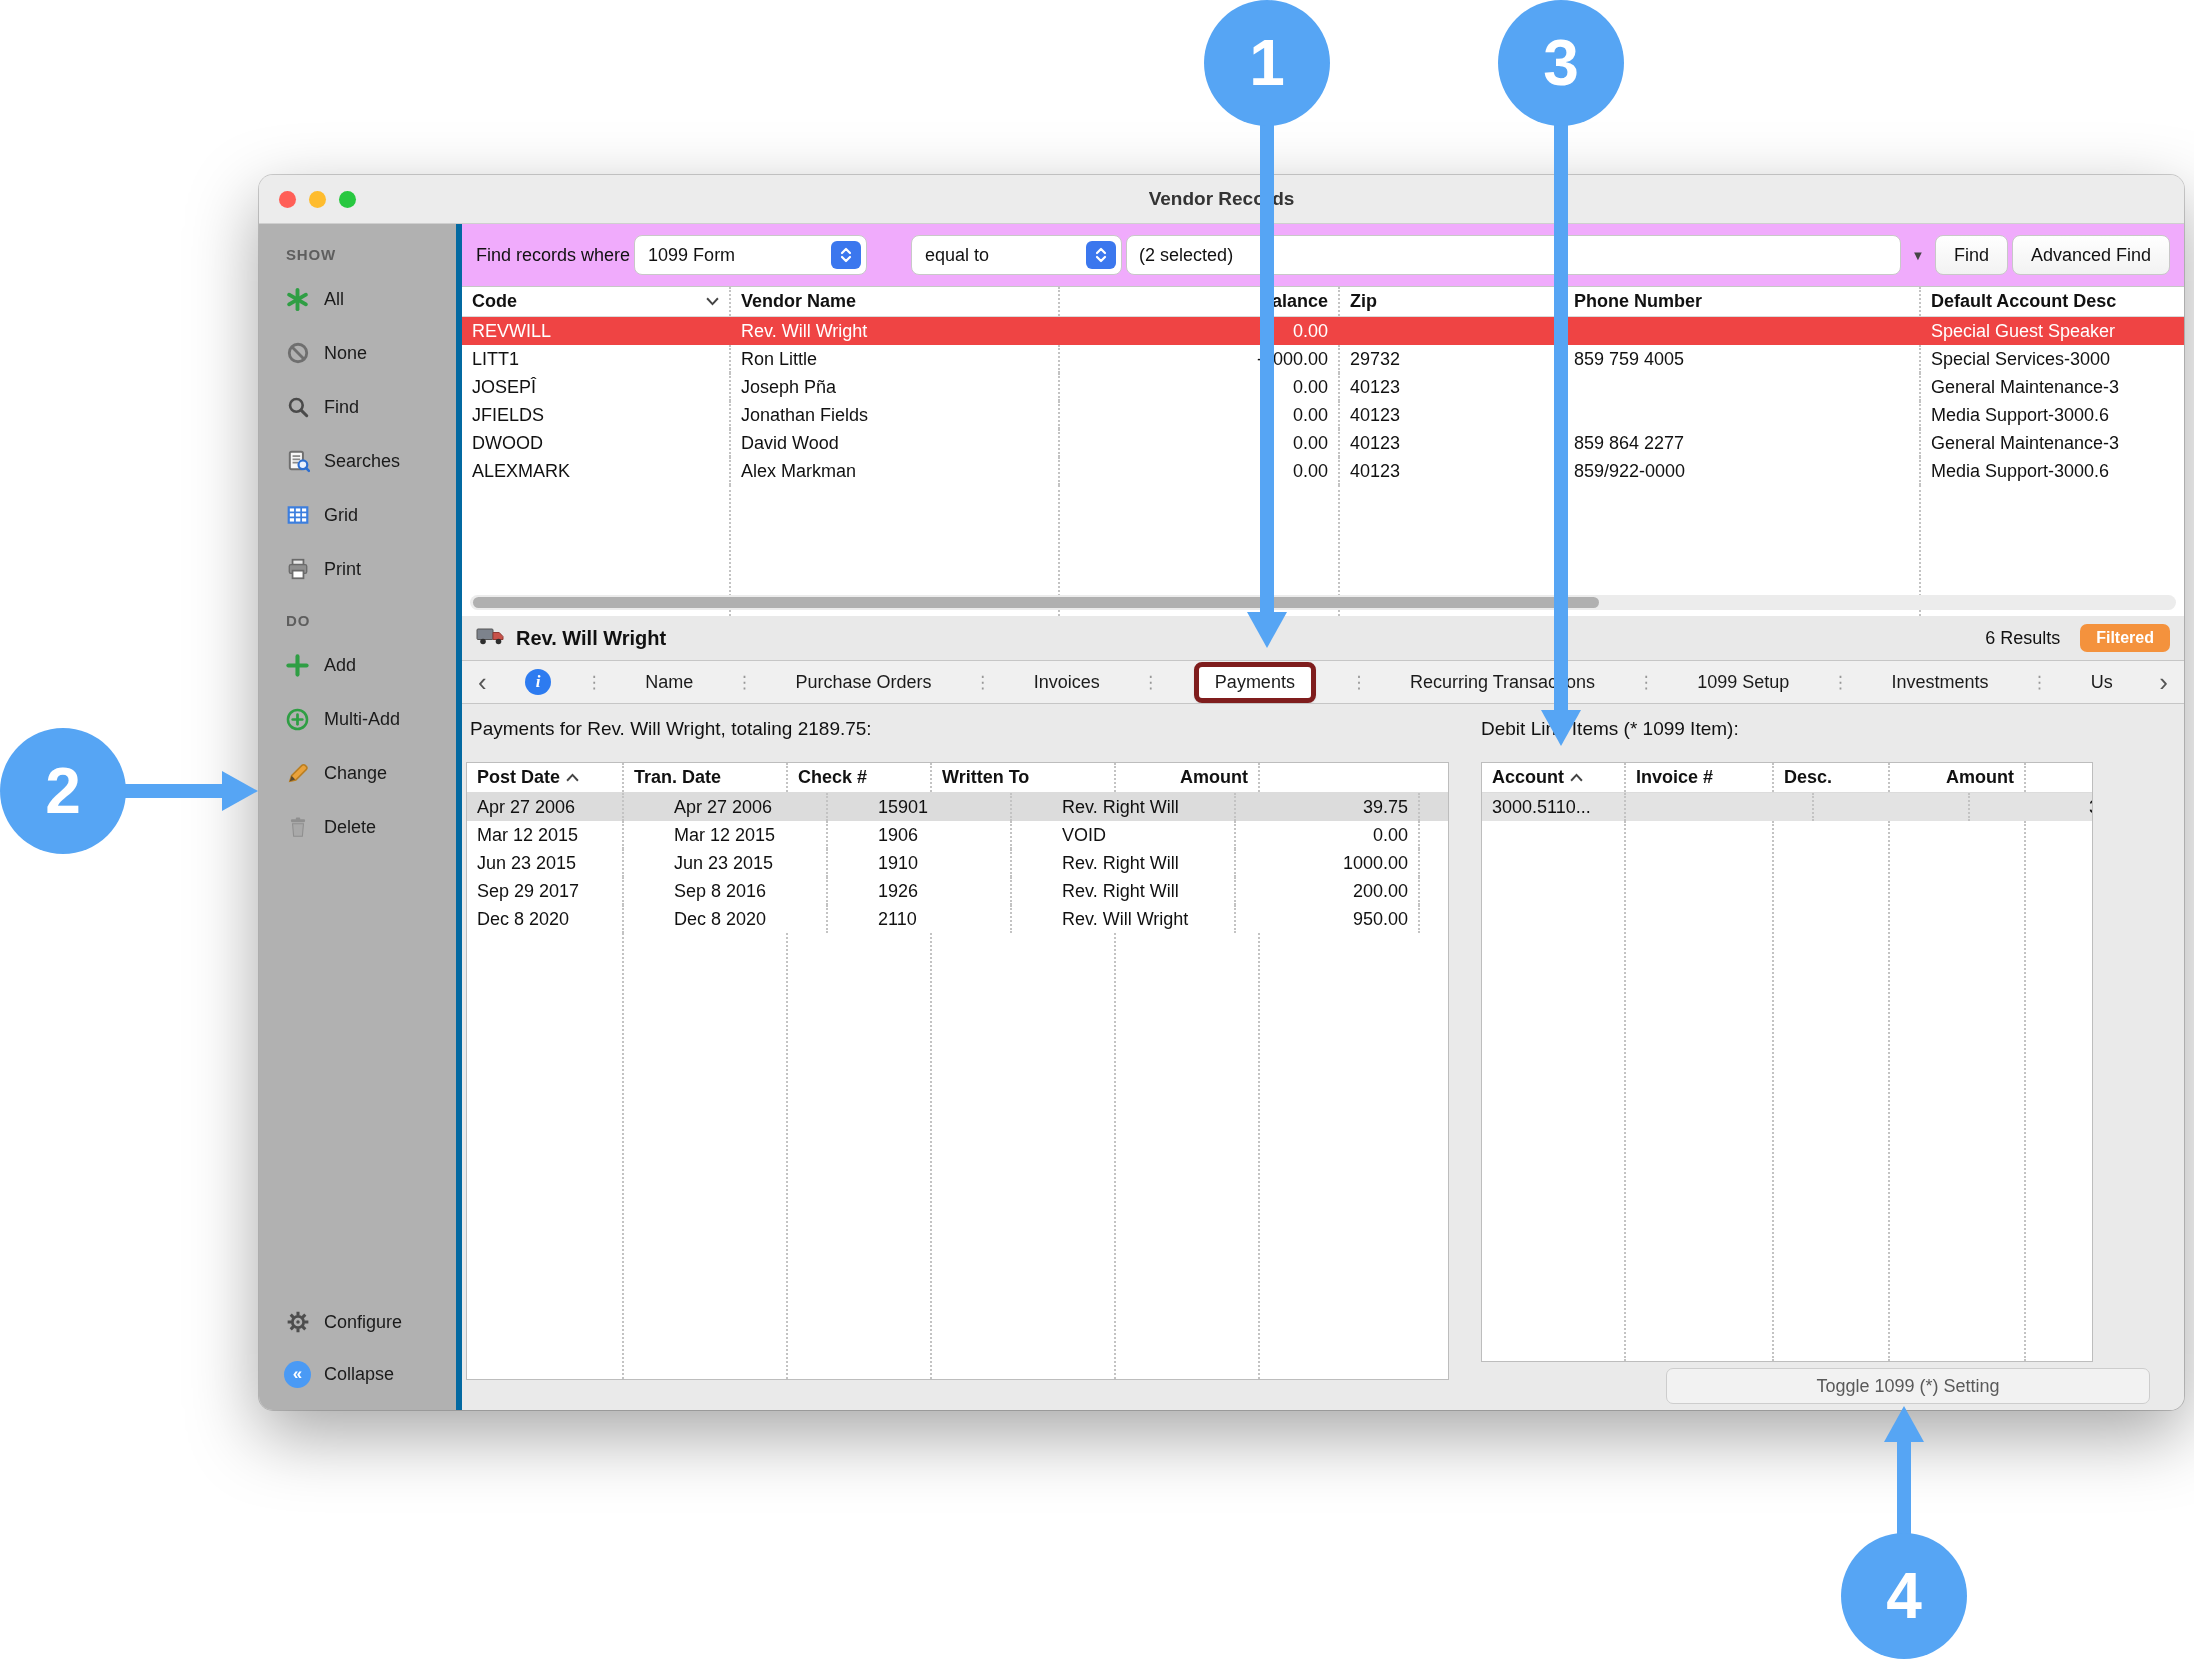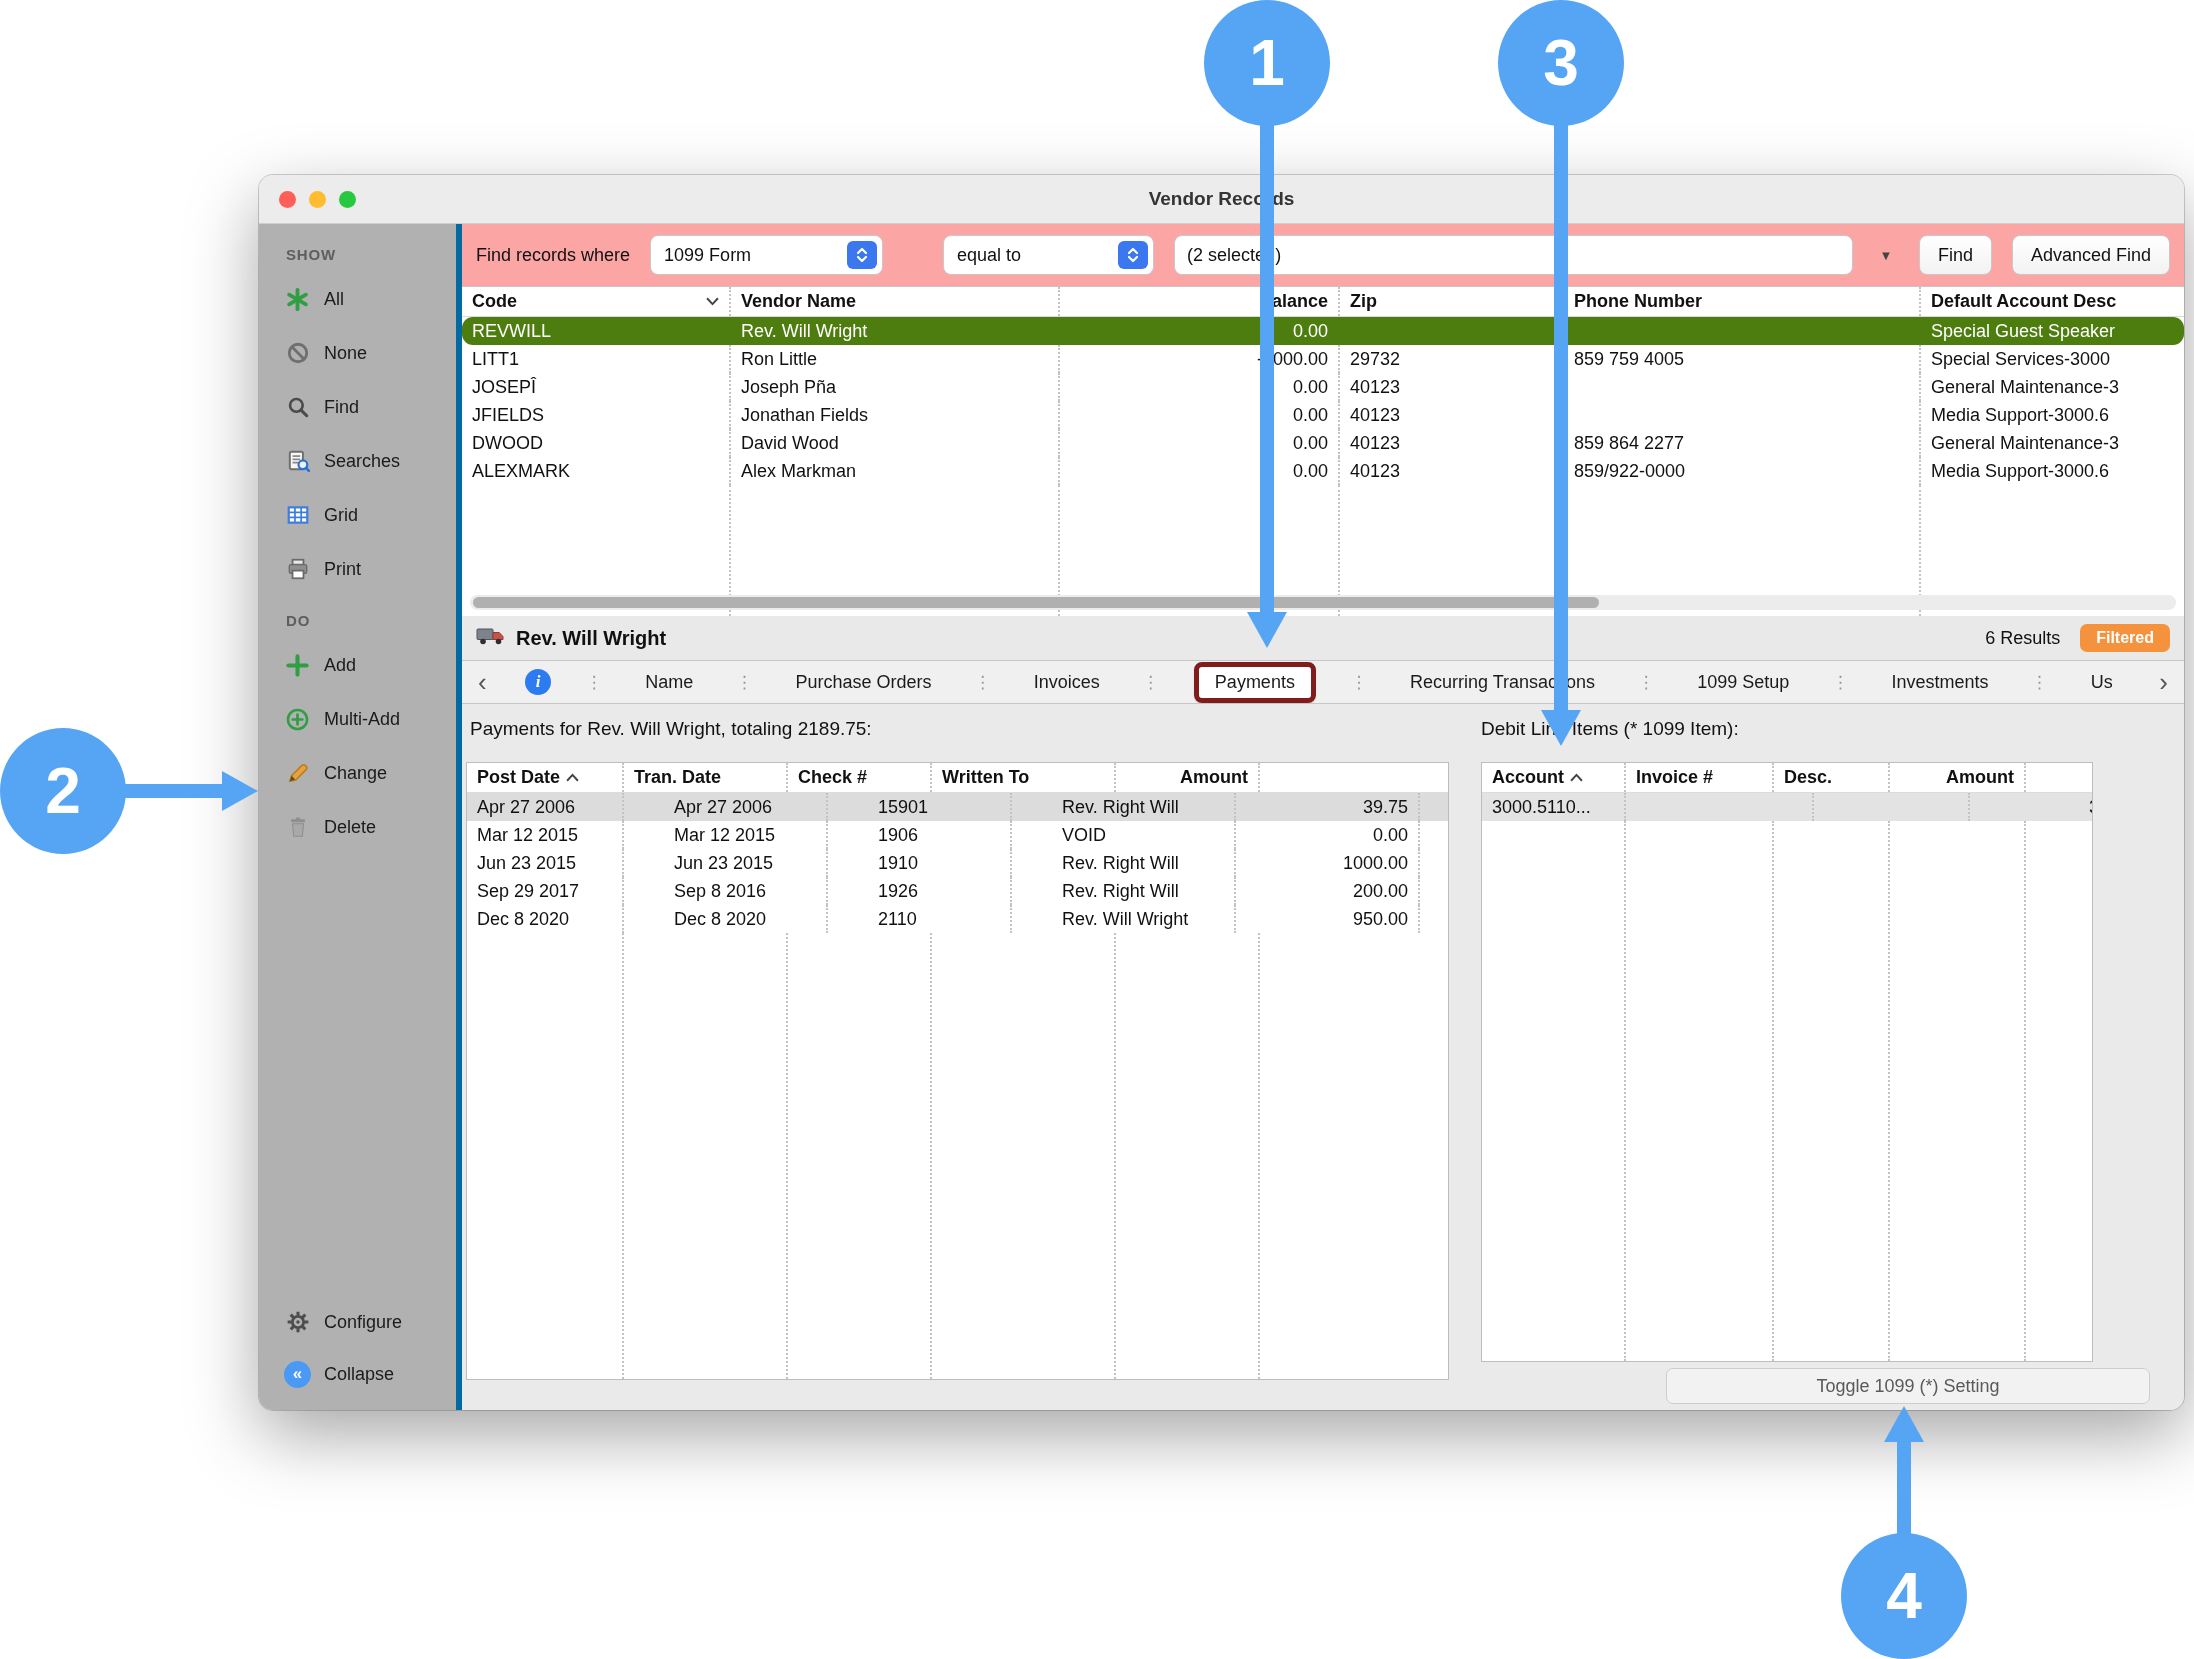--- a/index.html
+++ b/index.html
@@ -28,21 +28,21 @@
   .sb-icon { width:27px; height:27px; display:flex; align-items:center; justify-content:center; flex:0 0 27px; }
   .sb-footer { margin-top:auto; padding-bottom:10px; }
   .sb-footer .sb-item { height:52px; }
   .collapse-badge { width:27px; height:27px; border-radius:50%; background:#4a9af5; color:#fff;
                     font-size:17px; font-weight:bold; display:flex; align-items:center; justify-content:center; }
 
   .main { position:absolute; top:49px; left:203px; right:0; bottom:0; }
 
   
   .findbar { position:absolute; top:0; left:0; right:0; height:63px; display:flex; align-items:center;
-             padding:0 14px; gap:20px; background:#fca5a5; border-bottom:1px solid #c6c6c6; }
+             padding:0 14px; gap:4px; background:#f0abfc; border-bottom:1px solid #c6c6c6; }
   .fb-label { font-size:18px; color:#111; white-space:nowrap; }
   .dropdown { position:relative; height:40px; background:#fff; border:1px solid #c8c8c8; border-radius:8px;
               display:flex; align-items:center; padding:0 46px 0 13px; font-size:18px; color:#111; white-space:nowrap; }
   .dd-chevrons { position:absolute; right:5px; top:5px; width:30px; height:28px; background:#3b77ee;
                  border-radius:6px; display:flex; align-items:center; justify-content:center; }
   .dd-field { width:233px; } .dd-op { width:211px;margin-left:40px; }
   .value-input { flex:1; height:40px; border:1px solid #c8c8c8; border-radius:8px; background:#fff;
                  font-size:18px; padding:0 12px; font-family:inherit; color:#111; outline:none; }
   .mini-arrow { width:26px; font-size:13px; color:#444; text-align:center; }
   .btn { height:40px; border:1px solid #c8c8c8; border-radius:8px; background:linear-gradient(#ffffff,#f2f2f2);
@@ -52,21 +52,21 @@
   
   .vendor-area { position:absolute; top:63px; left:0; right:0; height:329px; background:#fff; overflow:hidden; }
   .vhead, .vrow, .vfill { display:grid; grid-template-columns:269px 329px 280px 224px 357px 1fr; }
   .vhead { height:30px; border-bottom:1px solid #dadada; }
   .vhead .vc { font-weight:bold; }
   .vc { padding:0 10px; font-size:18px; color:#111; display:flex; align-items:center; overflow:hidden;
         white-space:nowrap; border-right:2px dotted #c3c3c3; }
   .vc:last-child { border-right:none; }
   .vc.num { justify-content:flex-end; }
   .vrow { height:28px; }
-  .vrow.selected { background:#4d7c0f;border-radius:11px; }
+  .vrow.selected { background:#ef4444; }
   .vrow.selected .vc { color:#fff; border-right-color:transparent; }
   .vfill { position:absolute; top:198px; bottom:0; left:0; right:0; }
   .vfill .vc { height:100%; }
   .head-between { justify-content:space-between; }
   .sort-ic { margin-left:6px; flex:0 0 auto; }
   .hscroll { position:absolute; left:8px; right:8px; bottom:6px; height:15px; background:#ececec; border-radius:8px; }
   .hthumb { position:absolute; left:3px; top:2px; width:66%; height:11px; background:#b0b0b0; border-radius:6px; }
 
   
   .detail-header { position:absolute; top:392px; left:0; right:0; height:45px; background:#e9e9e9;

